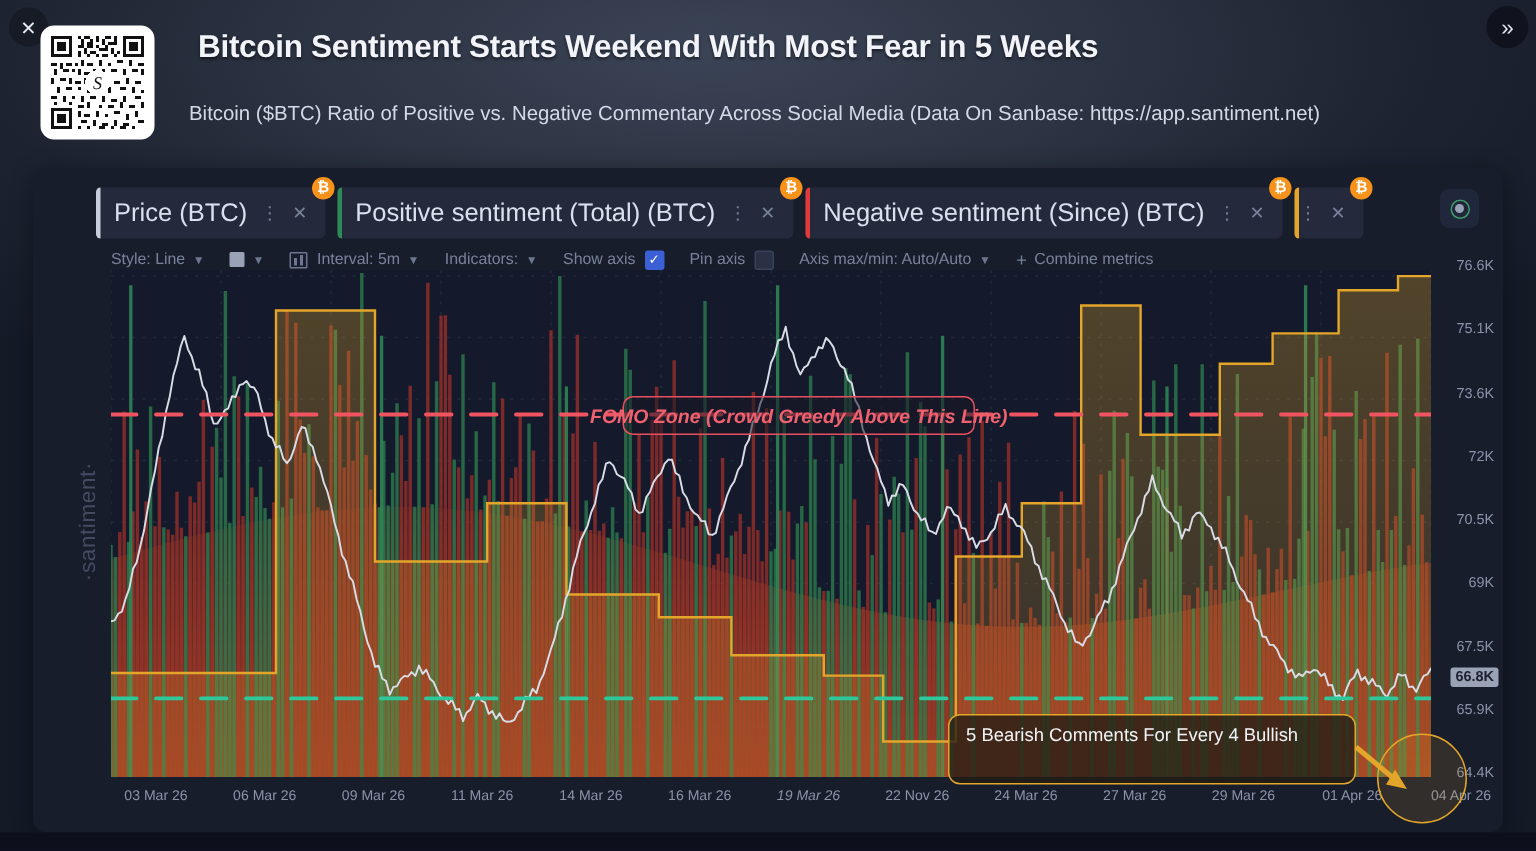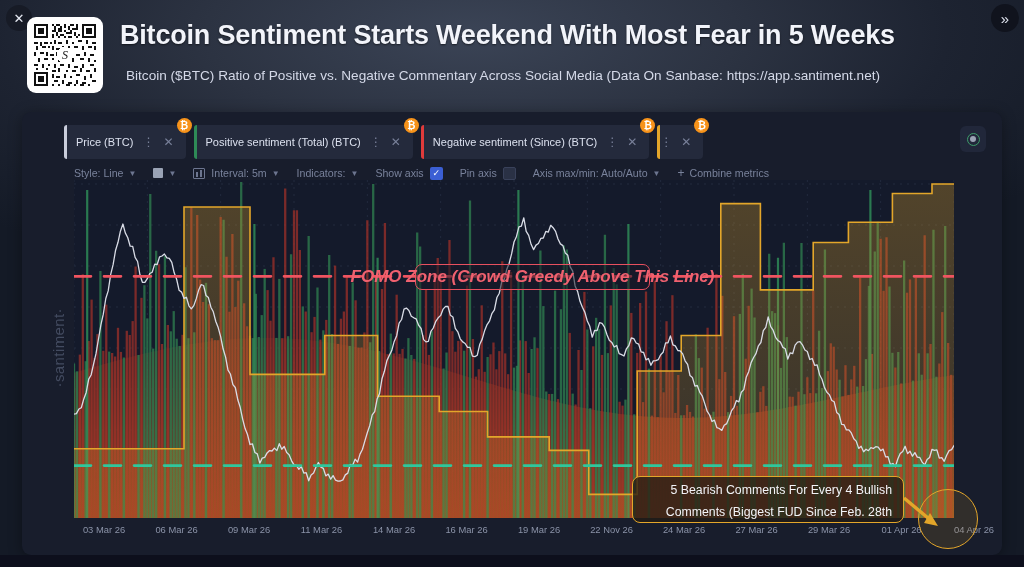--- a/index.html
+++ b/index.html
@@ -27,22 +27,22 @@
     border-radius: 50%; background: #10131d; color: #dfe3ee;
     display: flex; align-items: center; justify-content: center;
     font-size: 15px; line-height: 1; cursor: pointer;
   }
   #qr {
     position: absolute; left: 27px; top: 17px; width: 76px; height: 76px;
     border-radius: 9px; background: #ffffff; padding: 5px;
   }
   #qr svg { display:block; width:100%; height:100%; }
   #title {
-    position: absolute; left: 120px; top: 20px; width: 890px;
-    font-size: 27px; font-weight: 700; color: #f2f4fa;
+    position: absolute; left: 132px; top: 20px; width: 890px;
+    font-size: 21px; font-weight: 700; color: #f2f4fa;
     letter-spacing: -0.2px; white-space: nowrap;
     text-shadow: 0 1px 2px rgba(0,0,0,.55);
   }
   #subtitle {
     position: absolute; left: 126px; top: 68px; width: 880px;
     font-size: 13.6px; color: #d4d9e8; white-space: nowrap;
   }
   
   #panel {
     position: absolute; left: 22px; top: 112px; width: 980px; height: 443px;
@@ -51,21 +51,21 @@
   }
   
   #tabs { position: absolute; left: 42px; top: 13px; height: 34px; display: flex; }
   .tab {
     position: relative; display: flex; align-items: center; height: 34px;
     background: #242a3c; border-radius: 4px; margin-right: 8px;
     padding: 0 3px 0 0; overflow: visible; cursor: pointer;
   }
   .tab-bar { width: 3px; height: 34px; border-radius: 3px 0 0 3px; flex: 0 0 3px; }
   .tab-label {
-    font-size: 11px; color: #dbe0ee; padding: 0 9px 0 9px; white-space: nowrap;
+    font-size: 17px; color: #dbe0ee; padding: 0 9px 0 9px; white-space: nowrap;
   }
   .tab-dots { color: #79819a; font-size: 12px; letter-spacing: 0; padding: 0 6px 0 0; }
   .tab-x { color: #79819a; font-size: 12px; padding: 0 9px 0 3px; }
   .tab-badge {
     position: absolute; right: -6px; top: -7px; width: 15px; height: 15px;
     border-radius: 50%; background: #f7931a; color: #fff;
     font-size: 10px; font-weight: 700; display:flex; align-items:center; justify-content:center;
   }
   #rec-btn {
     position: absolute; right: 16px; top: 14px; width: 26px; height: 26px;
@@ -107,33 +107,33 @@
     position: absolute; left: 28px; top: 196px; font-size: 15px; color: #434b60;
     writing-mode: vertical-rl; transform: rotate(180deg); letter-spacing: .4px;
   }
   #watermark-center {
     position: absolute; left: 300px; top: 175px; font-size: 80px; font-weight: 700;
     color: rgba(150,160,185,.055); letter-spacing: 1px; pointer-events: none;
   }
   
   .callout {
     position: absolute; border-radius: 7px; font-style: italic; font-weight: 700;
-    font-size: 17px; display: flex; align-items: center; justify-content: center;
+    font-size: 13px; display: flex; align-items: center; justify-content: center;
     white-space: nowrap; padding: 0 12px;
   }
   #fomo-label { left: 415px; top: 264px; width: 235px; height: 26px;
     border: 1.3px solid #e8505f; color: #f0616f; background: rgba(24,23,38,.55); }
   #fud-label { left: 420px; top: 453px; width: 232px; height: 26px;
     border: 1.3px solid #2bbd94; color: #3ad3a6; background: rgba(20,30,34,.5); }
   #fud-callout {
     position: absolute; left: 632px; top: 476px; width: 272px; height: 47px;
     border: 1.6px solid #e3a62a; border-radius: 8px; background: rgba(35,28,20,.78);
     color: #f2f3f7; font-size: 12.3px; line-height: 1.75; padding: 3px 11px;
   }
-  #fud-callout div { white-space: nowrap; text-align: right; }
+  #fud-callout div { white-space: nowrap; }
   #marker-circle {
     position: absolute; left: 918px; top: 489px; width: 60px; height: 60px;
     border-radius: 50%; border: 1.6px solid #e3a62a; background: rgba(227,166,42,.13);
   }
   #bottom-strip { position: absolute; left: 0; top: 555px; width: 1024px; height: 12px; background: #0d0f1c; }
 </style>
 </head>
 <body>
 
 <div id="root">
@@ -691,43 +691,54 @@
             <line x1="796.4" x2="796.4" y1="10.1" y2="338" stroke="#2e8b57" stroke-opacity="0.85" stroke-width="2.2"></line>
           </g>
         <path id="orange-fill" fill="url(#orangeFill)" d="M0,338 L0,268.71000000000004 L110,268.71000000000004 L110,27.04 L176,27.04 L176,194.35 L250.79999999999998,194.35 L250.79999999999998,155.48000000000002 L303.59999999999997,155.48000000000002 L303.59999999999997,216.32 L365.2,216.32 L365.2,231.53000000000003 L413.59999999999997,231.53000000000003 L413.59999999999997,256.88 L475.20000000000005,256.88 L475.20000000000005,270.40000000000003 L514.8,270.40000000000003 L514.8,314.34000000000003 L563.2,314.34000000000003 L563.2,190.96999999999997 L607.1999999999999,190.96999999999997 L607.1999999999999,155.48000000000002 L646.8,155.48000000000002 L646.8,23.660000000000004 L686.4,23.660000000000004 L686.4,109.85000000000001 L739.1999999999999,109.85000000000001 L739.1999999999999,62.53 L774.4,62.53 L774.4,42.25 L818.4000000000001,42.25 L818.4000000000001,13.52 L858,13.52 L858,4.056 L880,4.056 L880,338 Z"></path>
         <path id="orange-line" fill="none" stroke="#e3a62a" stroke-width="1.6" d="M0,268.71000000000004 L110,268.71000000000004 L110,27.04 L176,27.04 L176,194.35 L250.79999999999998,194.35 L250.79999999999998,155.48000000000002 L303.59999999999997,155.48000000000002 L303.59999999999997,216.32 L365.2,216.32 L365.2,231.53000000000003 L413.59999999999997,231.53000000000003 L413.59999999999997,256.88 L475.20000000000005,256.88 L475.20000000000005,270.40000000000003 L514.8,270.40000000000003 L514.8,314.34000000000003 L563.2,314.34000000000003 L563.2,190.96999999999997 L607.1999999999999,190.96999999999997 L607.1999999999999,155.48000000000002 L646.8,155.48000000000002 L646.8,23.660000000000004 L686.4,23.660000000000004 L686.4,109.85000000000001 L739.1999999999999,109.85000000000001 L739.1999999999999,62.53 L774.4,62.53 L774.4,42.25 L818.4000000000001,42.25 L818.4000000000001,13.52 L858,13.52 L858,4.056 L880,4.056"></path>
         <path id="price-line" fill="none" stroke="#d9dce6" stroke-width="1.3" stroke-linejoin="round" d="M0.0,234.2 L2.4,233.6 L4.9,229.0 L7.3,227.7 L9.8,218.9 L12.2,212.4 L14.7,199.1 L17.1,195.0 L19.6,183.8 L22.0,173.7 L24.4,159.5 L26.9,144.8 L29.3,134.2 L31.8,118.5 L34.2,110.9 L36.7,94.4 L39.1,84.7 L41.6,70.2 L44.0,62.3 L46.4,51.2 L48.9,44.0 L51.3,52.9 L53.8,57.7 L56.2,66.2 L58.7,66.3 L61.1,77.4 L63.6,81.5 L66.0,95.0 L68.4,102.3 L70.9,102.4 L73.3,98.7 L75.8,93.5 L78.2,92.2 L80.7,84.1 L83.1,84.7 L85.6,76.8 L88.0,76.0 L90.4,74.0 L92.9,77.8 L95.3,78.3 L97.8,82.3 L100.2,92.8 L102.7,99.5 L105.1,110.3 L107.6,112.1 L110.0,118.4 L112.4,117.3 L114.9,125.8 L117.3,128.8 L119.8,125.6 L122.2,118.9 L124.7,109.9 L127.1,104.7 L129.6,105.5 L132.0,115.5 L134.4,117.6 L136.9,127.2 L139.3,131.8 L141.8,141.5 L144.2,147.6 L146.7,156.8 L149.1,168.8 L151.6,177.1 L154.0,190.2 L156.4,194.0 L158.9,204.6 L161.3,207.5 L163.8,219.8 L166.2,227.3 L168.7,239.3 L171.1,248.6 L173.6,254.8 L176.0,264.5 L178.4,263.8 L180.9,272.5 L183.3,273.9 L185.8,283.2 L188.2,278.1 L190.7,277.4 L193.1,272.9 L195.6,270.6 L198.0,271.0 L200.4,268.1 L202.9,270.6 L205.3,263.7 L207.8,269.2 L210.2,266.5 L212.7,272.6 L215.1,274.7 L217.6,280.8 L220.0,284.9 L222.4,285.4 L224.9,289.3 L227.3,286.4 L229.8,293.1 L232.2,292.7 L234.7,300.8 L237.1,295.0 L239.6,293.1 L242.0,287.1 L244.4,282.5 L246.9,287.1 L249.3,288.3 L251.8,295.9 L254.2,294.1 L256.7,299.2 L259.1,295.6 L261.6,300.2 L264.0,301.2 L266.4,301.0 L268.9,299.9 L271.3,294.9 L273.8,293.1 L276.2,284.5 L278.7,285.3 L281.1,279.2 L283.6,282.1 L286.0,274.1 L288.4,269.5 L290.9,260.9 L293.3,252.7 L295.8,245.4 L298.2,234.9 L300.7,231.6 L303.1,219.1 L305.6,213.5 L308.0,198.7 L310.4,191.3 L312.9,180.6 L315.3,175.5 L317.8,170.4 L320.2,161.4 L322.7,155.7 L325.1,143.1 L327.6,139.5 L330.0,129.1 L332.4,128.1 L334.9,130.4 L337.3,136.2 L339.8,137.8 L342.2,138.9 L344.7,145.4 L347.1,148.5 L349.6,159.6 L352.0,161.9 L354.4,161.4 L356.9,151.4 L359.3,148.0 L361.8,141.3 L364.2,137.8 L366.7,135.4 L369.1,129.1 L371.6,126.4 L374.0,126.5 L376.4,135.3 L378.9,137.0 L381.3,148.3 L383.8,151.8 L386.2,158.8 L388.7,161.9 L391.1,163.5 L393.6,167.4 L396.0,167.4 L398.4,176.2 L400.9,176.6 L403.3,175.2 L405.8,164.2 L408.2,159.1 L410.7,150.4 L413.1,144.6 L415.6,140.8 L418.0,133.3 L420.4,129.9 L422.9,117.5 L425.3,113.2 L427.8,101.5 L430.2,99.4 L432.7,89.6 L435.1,83.5 L437.6,73.9 L440.0,62.0 L442.4,56.7 L444.9,46.8 L447.3,46.2 L449.8,37.8 L452.2,51.3 L454.7,55.3 L457.1,64.3 L459.6,69.6 L462.0,65.1 L464.4,63.5 L466.9,58.3 L469.3,58.0 L471.8,51.4 L474.2,52.2 L476.7,45.3 L479.1,47.7 L481.6,51.4 L484.0,59.0 L486.4,63.9 L488.9,65.6 L491.3,73.1 L493.8,75.3 L496.2,86.9 L498.7,91.2 L501.1,105.9 L503.6,111.4 L506.0,121.3 L508.4,127.2 L510.9,132.4 L513.3,141.0 L515.8,146.3 L518.2,157.2 L520.7,150.3 L523.1,150.6 L525.6,142.6 L528.0,143.4 L530.4,146.9 L532.9,154.5 L535.3,160.2 L537.8,162.4 L540.2,167.0 L542.7,165.5 L545.1,173.6 L547.6,174.6 L550.0,176.0 L552.4,168.8 L554.9,165.5 L557.3,158.0 L559.8,158.6 L562.2,163.0 L564.7,164.2 L567.1,171.9 L569.6,172.5 L572.0,179.9 L574.4,178.5 L576.9,185.3 L579.3,180.9 L581.8,180.7 L584.2,179.7 L586.7,174.8 L589.1,172.3 L591.6,162.9 L594.0,162.8 L596.4,155.9 L598.9,164.8 L601.3,165.9 L603.8,170.5 L606.2,170.9 L608.7,173.9 L611.1,180.8 L613.6,184.4 L616.0,195.5 L618.4,197.4 L620.9,206.1 L623.3,205.5 L625.8,212.4 L628.2,215.8 L630.7,223.4 L633.1,231.2 L635.6,235.0 L638.0,241.5 L640.4,240.1 L642.9,247.7 L645.3,248.5 L647.8,250.4 L650.2,245.3 L652.7,243.6 L655.1,237.8 L657.6,230.6 L660.0,227.3 L662.4,220.5 L664.9,221.8 L667.3,212.2 L669.8,209.6 L672.2,197.3 L674.7,191.7 L677.1,182.6 L679.6,177.5 L682.0,173.6 L684.4,165.8 L686.9,162.5 L689.3,150.7 L691.8,147.4 L694.2,136.9 L696.7,146.6 L699.1,150.2 L701.6,157.3 L704.0,160.5 L706.4,162.1 L708.9,167.4 L711.3,168.8 L713.8,179.1 L716.2,172.8 L718.7,173.7 L721.1,165.1 L723.6,162.2 L726.0,161.7 L728.4,164.8 L730.9,170.0 L733.3,171.5 L735.8,179.5 L738.2,178.5 L740.7,185.4 L743.1,184.9 L745.6,194.7 L748.0,199.2 L750.4,207.4 L752.9,212.2 L755.3,214.6 L757.8,220.5 L760.2,221.8 L762.7,232.4 L765.1,234.5 L767.6,244.3 L770.0,244.7 L772.4,249.9 L774.9,249.9 L777.3,252.9 L779.8,258.7 L782.2,261.1 L784.7,268.4 L787.1,266.3 L789.6,271.7 L792.0,269.2 L794.4,270.7 L796.9,267.6 L799.3,268.5 L801.8,266.7 L804.2,267.1 L806.7,270.7 L809.1,269.1 L811.6,276.9 L814.0,276.6 L816.4,284.6 L818.9,283.5 L821.3,286.7 L823.8,279.0 L826.2,273.6 L828.7,271.6 L831.1,266.3 L833.6,273.6 L836.0,271.3 L838.4,276.2 L840.9,272.6 L843.3,277.1 L845.8,277.5 L848.2,282.1 L850.7,284.9 L853.1,279.6 L855.6,277.5 L858.0,269.3 L860.4,270.4 L862.9,269.9 L865.3,278.1 L867.8,277.7 L870.2,281.3 L872.7,275.3 L875.1,270.6 L877.6,269.6 L880.0,265.5 L882.4,271.0 L884.9,267.1 L887.3,270.2"></path>
         <line id="fomo-line" x1="0" x2="880" stroke="#f05460" stroke-width="2.6" stroke-dasharray="17 13" stroke-linecap="round" y1="96.33" y2="96.33"></line>
         <line id="fud-line" x1="0" x2="880" stroke="#2fc79c" stroke-width="2.6" stroke-dasharray="17 13" stroke-linecap="round" y1="285.61" y2="285.61"></line>
       </svg>
     </div>
 
+    <div id="axis-right">
+        <div class="ytick" style="top: 0px;">76.6K</div>
+        <div class="ytick" style="top: 42.25px;">75.1K</div>
+        <div class="ytick" style="top: 84.5px;">73.6K</div>
+        <div class="ytick" style="top: 126.75px;">72K</div>
+        <div class="ytick" style="top: 169px;">70.5K</div>
+        <div class="ytick" style="top: 211.25px;">69K</div>
+        <div class="ytick" style="top: 253.5px;">67.5K</div>
+        <div class="ytick" style="top: 295.75px;">65.9K</div>
+        <div class="ytick" style="top: 338px;">64.4K</div>
+        <div class="ytick hl" style="top: 272.512px;">66.8K</div>
+      </div>
 
     <div id="axis-bottom">
         <div class="xtick" style="left: 30px;">03 Mar 26</div>
         <div class="xtick" style="left: 102.5px;">06 Mar 26</div>
         <div class="xtick" style="left: 175px;">09 Mar 26</div>
         <div class="xtick" style="left: 247.5px;">11 Mar 26</div>
         <div class="xtick" style="left: 320px;">14 Mar 26</div>
         <div class="xtick" style="left: 392.5px;">16 Mar 26</div>
-        <div class="xtick" style="left: 465px;">19 Mar 26</div>
+        <div class="xtick" style="left: 465px; font-style: italic;">19 Mar 26</div>
         <div class="xtick" style="left: 537.5px;">22 Nov 26</div>
         <div class="xtick" style="left: 610px;">24 Mar 26</div>
         <div class="xtick" style="left: 682.5px;">27 Mar 26</div>
         <div class="xtick" style="left: 755px;">29 Mar 26</div>
         <div class="xtick" style="left: 827.5px;">01 Apr 26</div>
         <div class="xtick" style="left: 900px;">04 Apr 26</div>
       </div>
   </div>
 
   <div class="callout" id="fomo-label">FOMO Zone (Crowd Greedy Above This Line)</div>
 
   <div id="fud-callout">
     <div>5 Bearish Comments For Every 4 Bullish</div>
-    <div>Comments (Biggest FUD Since Feb. 28th</div>
   </div>
 
   <svg style="position:absolute;left:890px;top:490px;width:70px;height:50px;overflow:visible">
     <path d="M14,8 L44,33" stroke="#e3a62a" stroke-width="3.4" fill="none"></path>
     <path d="M48,36 L34,33 L40,23 Z" fill="#e3a62a"></path>
   </svg>
   <div id="marker-circle"></div>
 
   <div id="bottom-strip"></div>
 </div>

